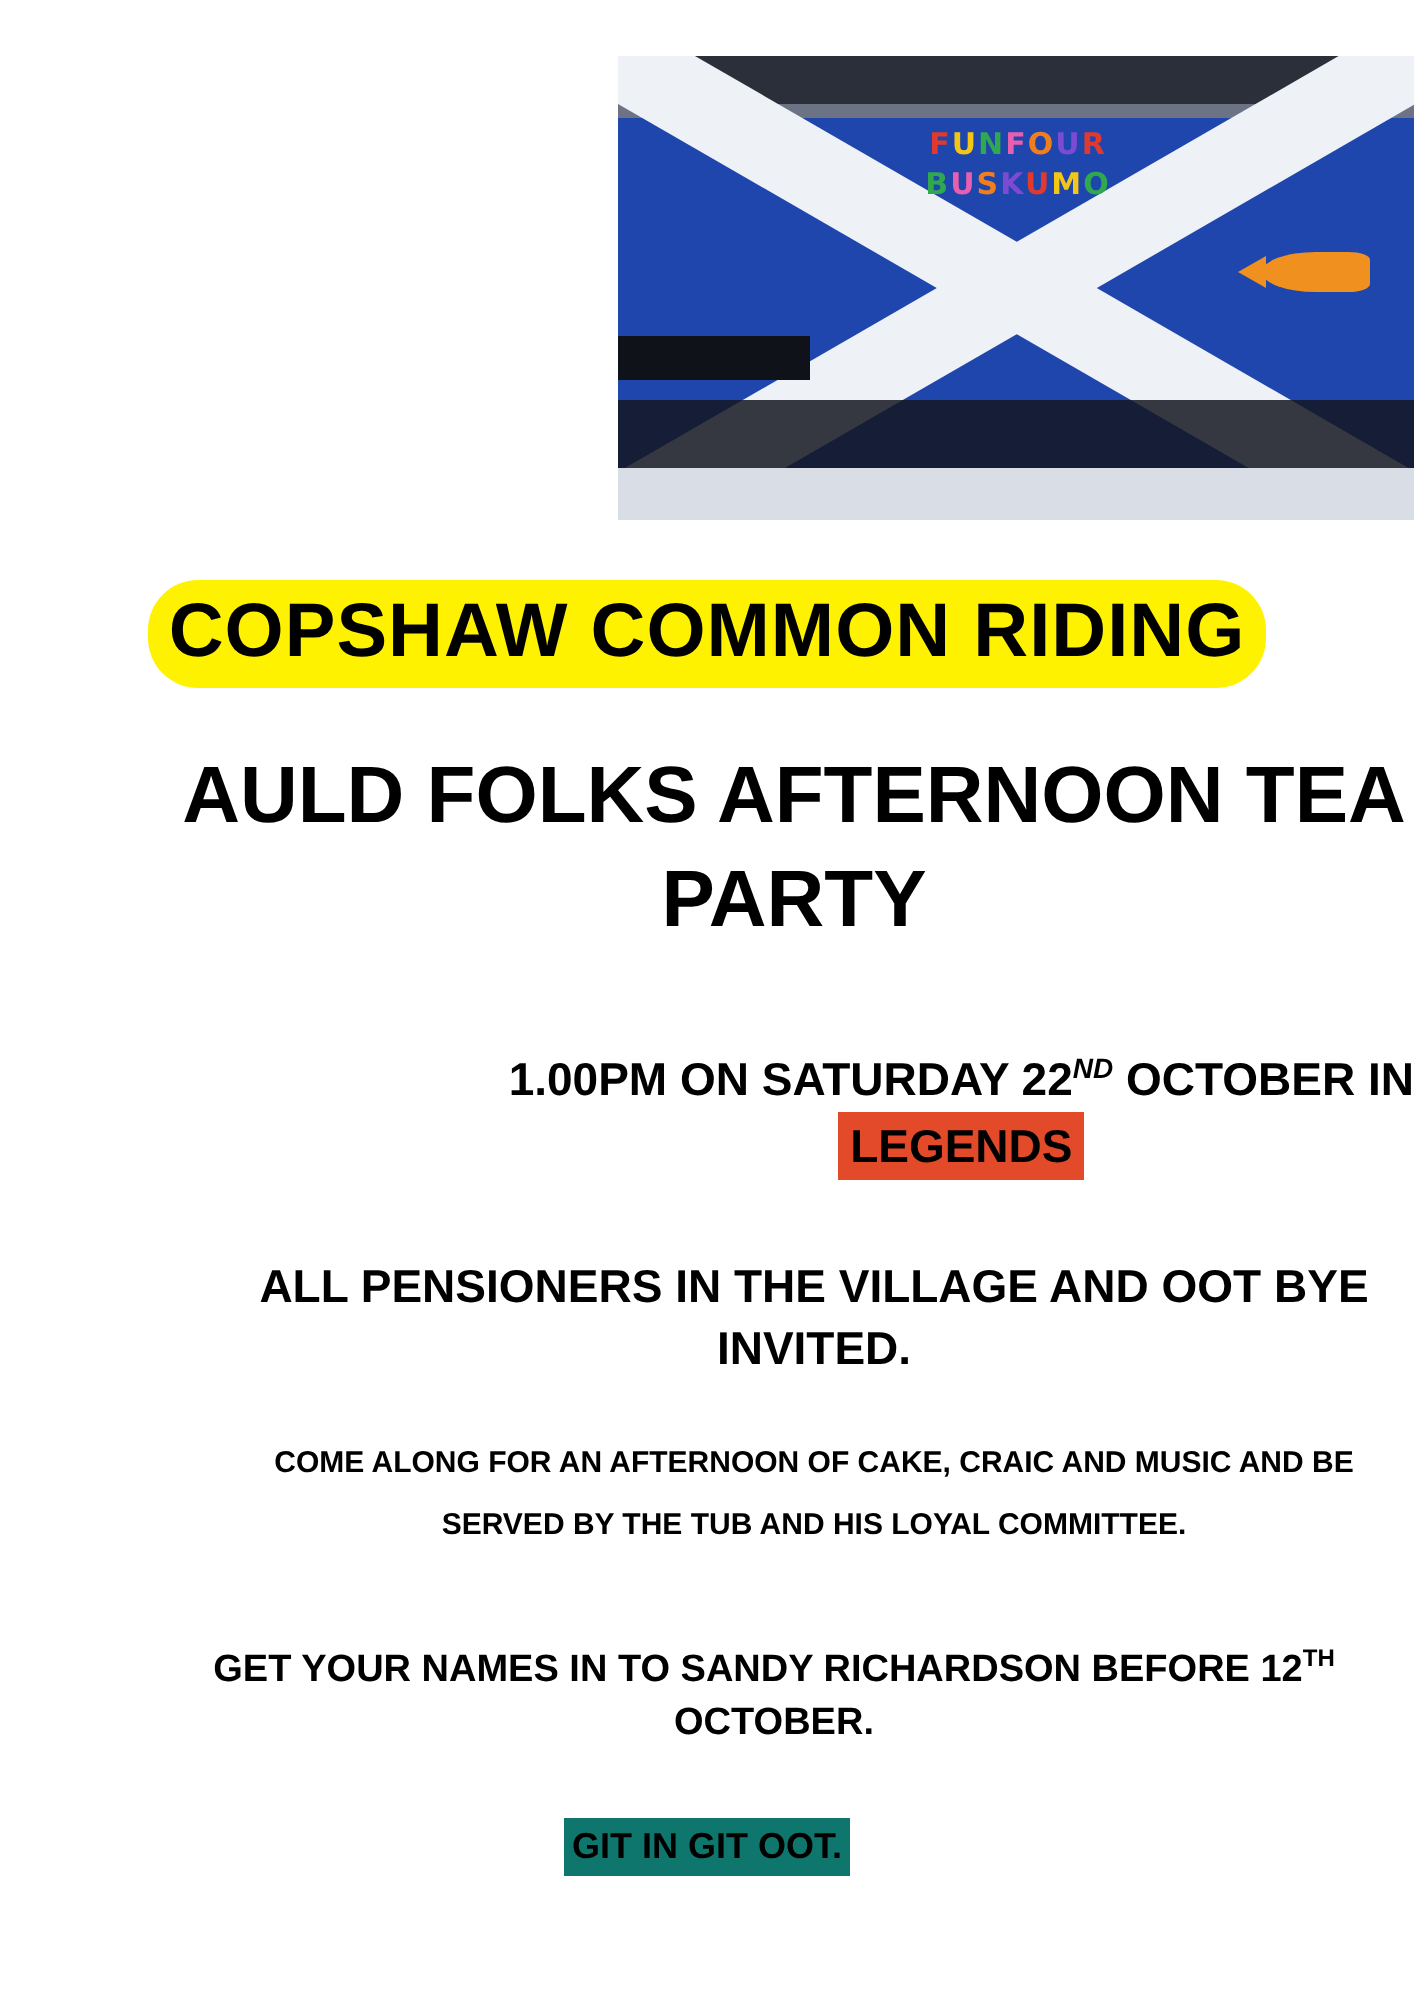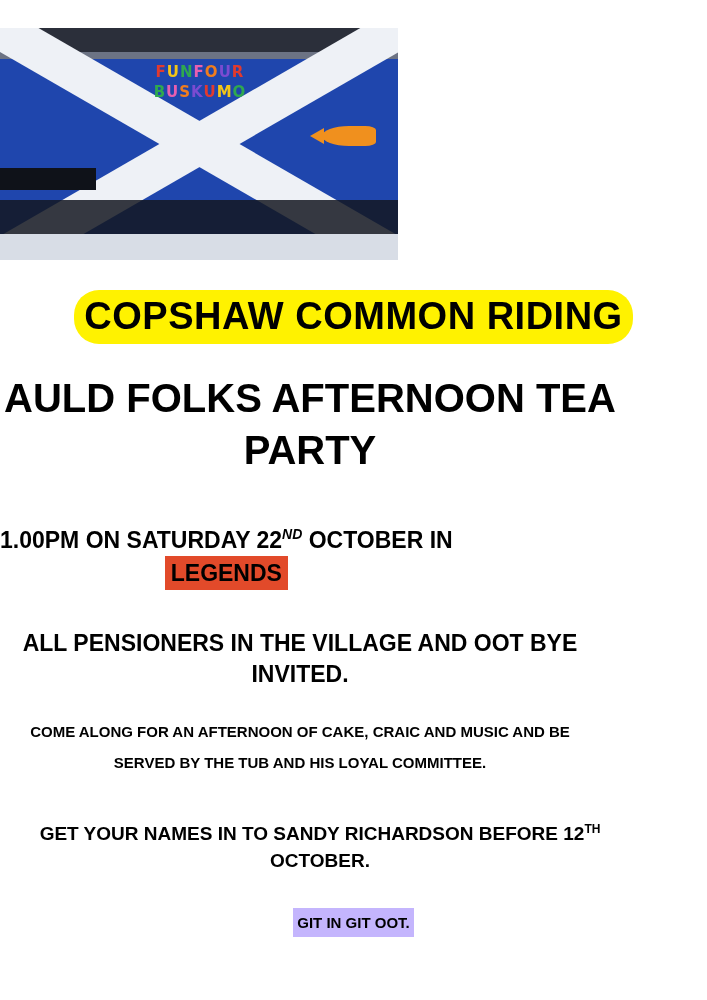--- a/index.html
+++ b/index.html
@@ -14,21 +14,21 @@
     color: #000000;
     overflow: hidden;
   }
   .poster {
     position: relative;
     width: 707px;
     height: 1000px;
     background: #ffffff;
     display: flex;
     flex-direction: column;
-    align-items: flex-start;
+    align-items: flex-end;
   }
 
   
   .photo-wrap {
     margin-top: 28px;
     width: 398px;
     height: 232px;
     position: relative;
     overflow: hidden;
     background: #1c3fa0;
@@ -182,22 +182,22 @@
     max-width: 640px;
   }
   .names sup { font-size: 12px; }
   .closing-wrap {
     margin-top: 34px;
     display: flex;
     justify-content: center;
     width: 100%;
   }
   .closing {
-    background: #c4b5fd;
-    font-size: 15px;
+    background: #0f766e;
+    font-size: 18px;
     font-weight: bold;
     padding: 2px 4px;
     line-height: 25px;
   }
 </style>
 </head>
 <body>
 
 <div class="poster">
 

